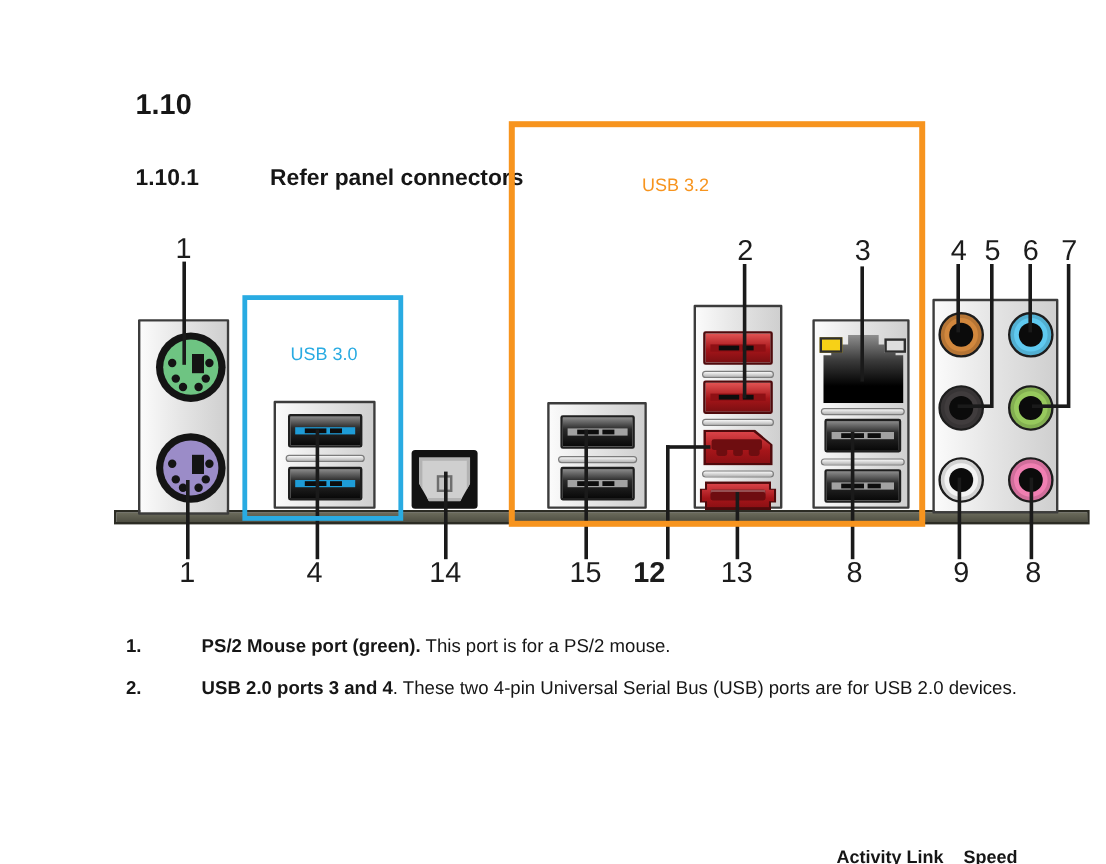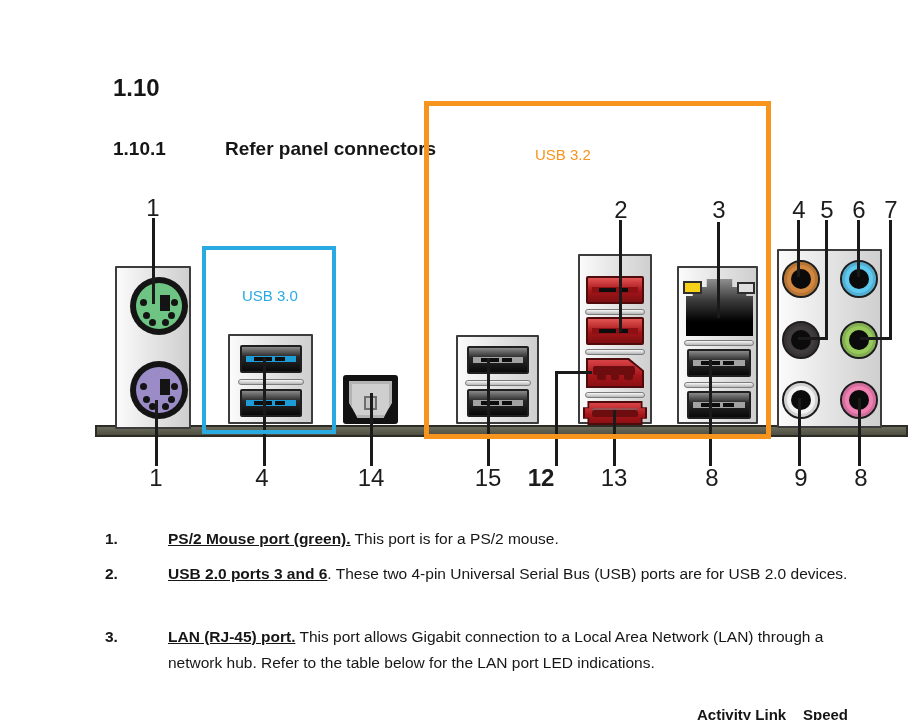--- a/index.html
+++ b/index.html
@@ -91,21 +91,21 @@
 
   
   .num{position:absolute;transform:translateX(-50%);font-size:24px;color:#1c1c1c;z-index:4;}
   .vl{position:absolute;width:3px;background:#1a1a1a;z-index:5;}
   .hl{position:absolute;height:3px;background:#1a1a1a;z-index:5;}
 
   
   .item{position:absolute;left:60px;width:760px;font-size:15.5px;line-height:26px;}
   .item .no{display:inline-block;width:63px;font-weight:bold;vertical-align:top;}
   .item .tx{display:inline-block;width:693px;vertical-align:top;}
-  .item .tx b{font-weight:bold;text-decoration:underline;}
+  .item .tx b{font-weight:bold;}
   .ledhead{position:absolute;left:123px;top:689px;font-size:15.5px;font-weight:bold;}
   .pth1{position:absolute;left:652px;top:706px;font-size:15px;font-weight:bold;}
   .pth2{position:absolute;left:758px;top:706px;font-size:15px;font-weight:bold;}
 </style>
 </head>
 <body>
 
 <div class="page">
 
   <div class="h1num">1.10</div>
@@ -251,22 +251,19 @@
   <div class="num" style="left:496px;top:464px;font-weight:bold;">12</div>
   <div class="num" style="left:569px;top:464px;">13</div>
   <div class="num" style="left:667px;top:464px;">8</div>
   <div class="num" style="left:756px;top:464px;">9</div>
   <div class="num" style="left:816px;top:464px;">8</div>
 
   <div class="item" style="top:526px;">
     <span class="no">1.</span><span class="tx"><b>PS/2 Mouse port (green).</b><span> This port is for a PS/2 mouse.</span></span>
   </div>
   <div class="item" style="top:561px;">
-    <span class="no">2.</span><span class="tx"><b>USB 2.0 ports 3 and 6</b><span>. These two 4-pin Universal Serial Bus (USB) ports are for USB 2.0 devices.</span></span>
-  </div>
-  <div class="item" style="top:624px;">
-    <span class="no">3.</span><span class="tx"><b>LAN (RJ-45) port.</b><span> This port allows Gigabit connection to a Local Area Network (LAN) through a network hub. Refer to the table below for the LAN port LED indications.</span></span>
+    <span class="no">2.</span><span class="tx"><b>USB 2.0 ports 3 and 4</b><span>. These two 4-pin Universal Serial Bus (USB) ports are for USB 2.0 devices.</span></span>
   </div>
 
   <div class="pth1">Activity Link</div>
   <div class="pth2">Speed</div>
 
 </div>
 
 </body></html>

